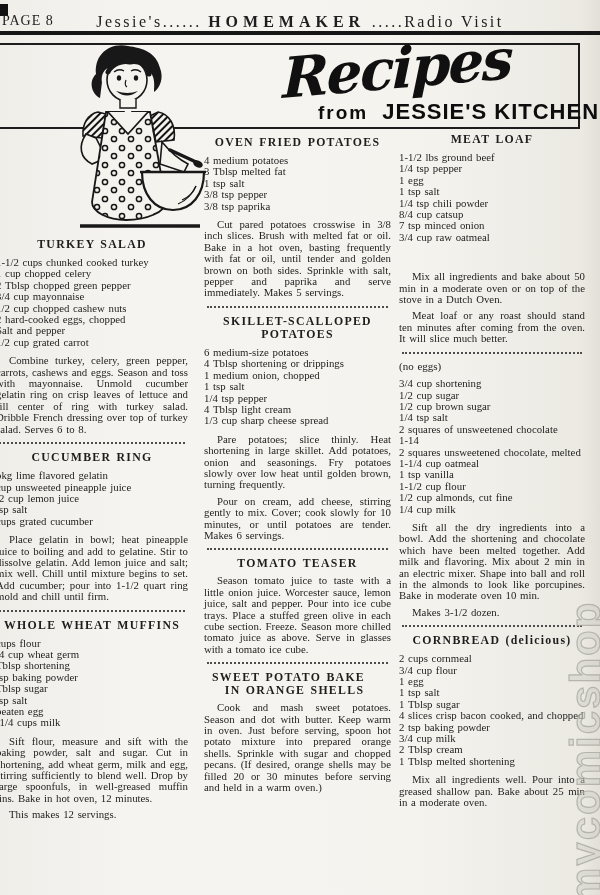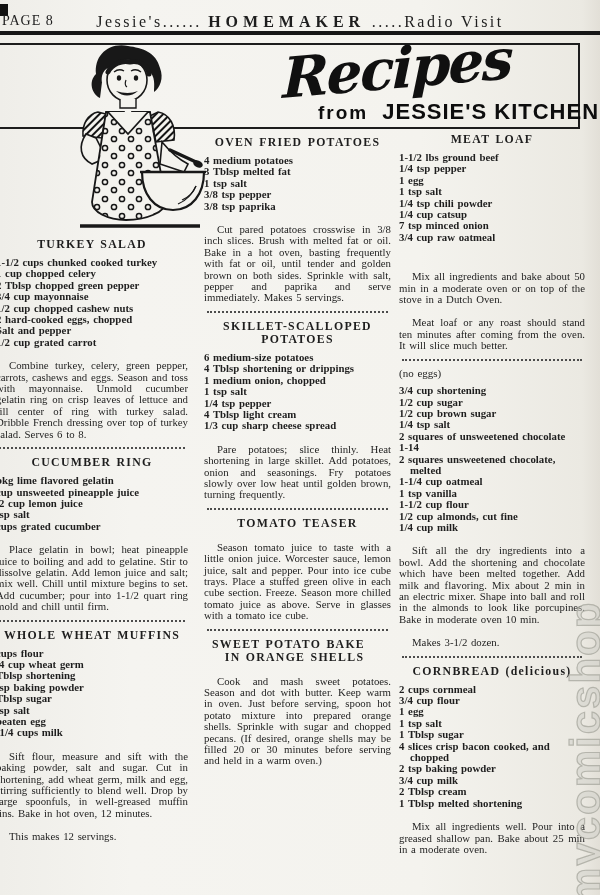--- a/index.html
+++ b/index.html
@@ -26,24 +26,24 @@
   .from-kitchen .from{font-size:19px;font-weight:bold;letter-spacing:2px;margin-right:14px;}
   .from-kitchen .kitchen{font-size:22px;font-weight:bold;letter-spacing:1px;}
   .illustration{position:absolute;left:50px;top:42px;width:156px;height:196px;}
   
   .col{position:absolute;font-size:10.8px;line-height:11.4px;word-spacing:1px;}
   .col1{left:-4px;top:238px;width:192px;}
   .col2{left:204px;top:136px;width:187px;}
   .col3{left:399px;top:133px;width:186px;}
   .r-title{text-align:center;font-weight:bold;font-size:11.8px;letter-spacing:1.3px;line-height:13px;margin-bottom:4px;}
   .r-sub{font-weight:normal;font-size:11px;margin-bottom:4px;}
-  .ing-list{margin:6px 0 7px;font-weight:bold;}
+  .ing-list{margin:6px 0 7px;}
   .ing{padding-left:11px;text-indent:-11px;}
   .paras{margin-bottom:2px;}
-  .para{text-indent:13px;text-align:justify;margin:12px 0 1px;}
+  .para{text-indent:13px;text-align:justify;margin:5px 0 1px;}
   .dots{border-top:2px dotted #4c4c4c;margin:7px 3px 7px;height:0;}
   
   .watermark{
     position:absolute;right:-10px;bottom:-10px;height:320px;
     writing-mode:vertical-rl;transform:rotate(180deg);
     font-family:"Liberation Sans","DejaVu Sans",sans-serif;font-weight:bold;
     font-size:42px;letter-spacing:2px;
     color:rgba(205,205,197,0.45);-webkit-text-stroke:1.2px rgba(165,165,156,0.75);
   }
 </style>
@@ -180,20 +180,21 @@
           <div class="ing">6 medium-size potatoes</div>
           <div class="ing">4 Tblsp shortening or drippings</div>
           <div class="ing">1 medium onion, chopped</div>
           <div class="ing">1 tsp salt</div>
           <div class="ing">1/4 tsp pepper</div>
           <div class="ing">4 Tblsp light cream</div>
           <div class="ing">1/3 cup sharp cheese spread</div>
         </div>
       <div class="paras">
           <div class="para">Pare potatoes; slice thinly. Heat shortening in large skillet. Add potatoes, onion and seasonings. Fry potatoes slowly over low heat until golden brown, turning frequently.</div>
+          <div class="para">Pour on cream, add cheese, stirring gently to mix.  Cover; cook slowly for 10 minutes, or until potatoes are tender.  Makes 6 servings.</div>
         </div>
     </section>
     <div class="dots"></div>
     <section class="recipe">
       <div class="r-title">TOMATO TEASER</div>
       <div class="paras">
           <div class="para">Season tomato juice to taste with a little onion juice. Worcester sauce, lemon juice, salt and pepper.  Pour into ice cube trays. Place a stuffed green olive in each cube section.  Freeze.  Season more chilled tomato juice as above. Serve in glasses with a tomato ice cube.</div>
         </div>
     </section>
     <div class="dots"></div>
@@ -208,21 +209,21 @@
 
   <div class="col col3">
     <section class="recipe">
       <div class="r-title">MEAT LOAF</div>
       <div class="ing-list">
           <div class="ing">1-1/2 lbs ground beef</div>
           <div class="ing">1/4 tsp pepper</div>
           <div class="ing">1 egg</div>
           <div class="ing">1 tsp salt</div>
           <div class="ing">1/4 tsp chili powder</div>
-          <div class="ing">1/4 cup catsup</div>
+          <div class="ing">8/4 cup catsup</div>
           <div class="ing">7 tsp minced onion</div>
           <div class="ing">3/4 cup raw oatmeal</div>
         </div>
       <div class="paras" style="margin-top:28px">
           <div class="para">Mix all ingredients and bake about 50 min in a moderate oven or on top of the stove in a Dutch Oven.</div>
           <div class="para">Meat loaf or any roast should stand ten minutes after coming from the oven. It will slice much better.</div>
         </div>
     </section>
     <div class="dots"></div>
     <section class="recipe">

